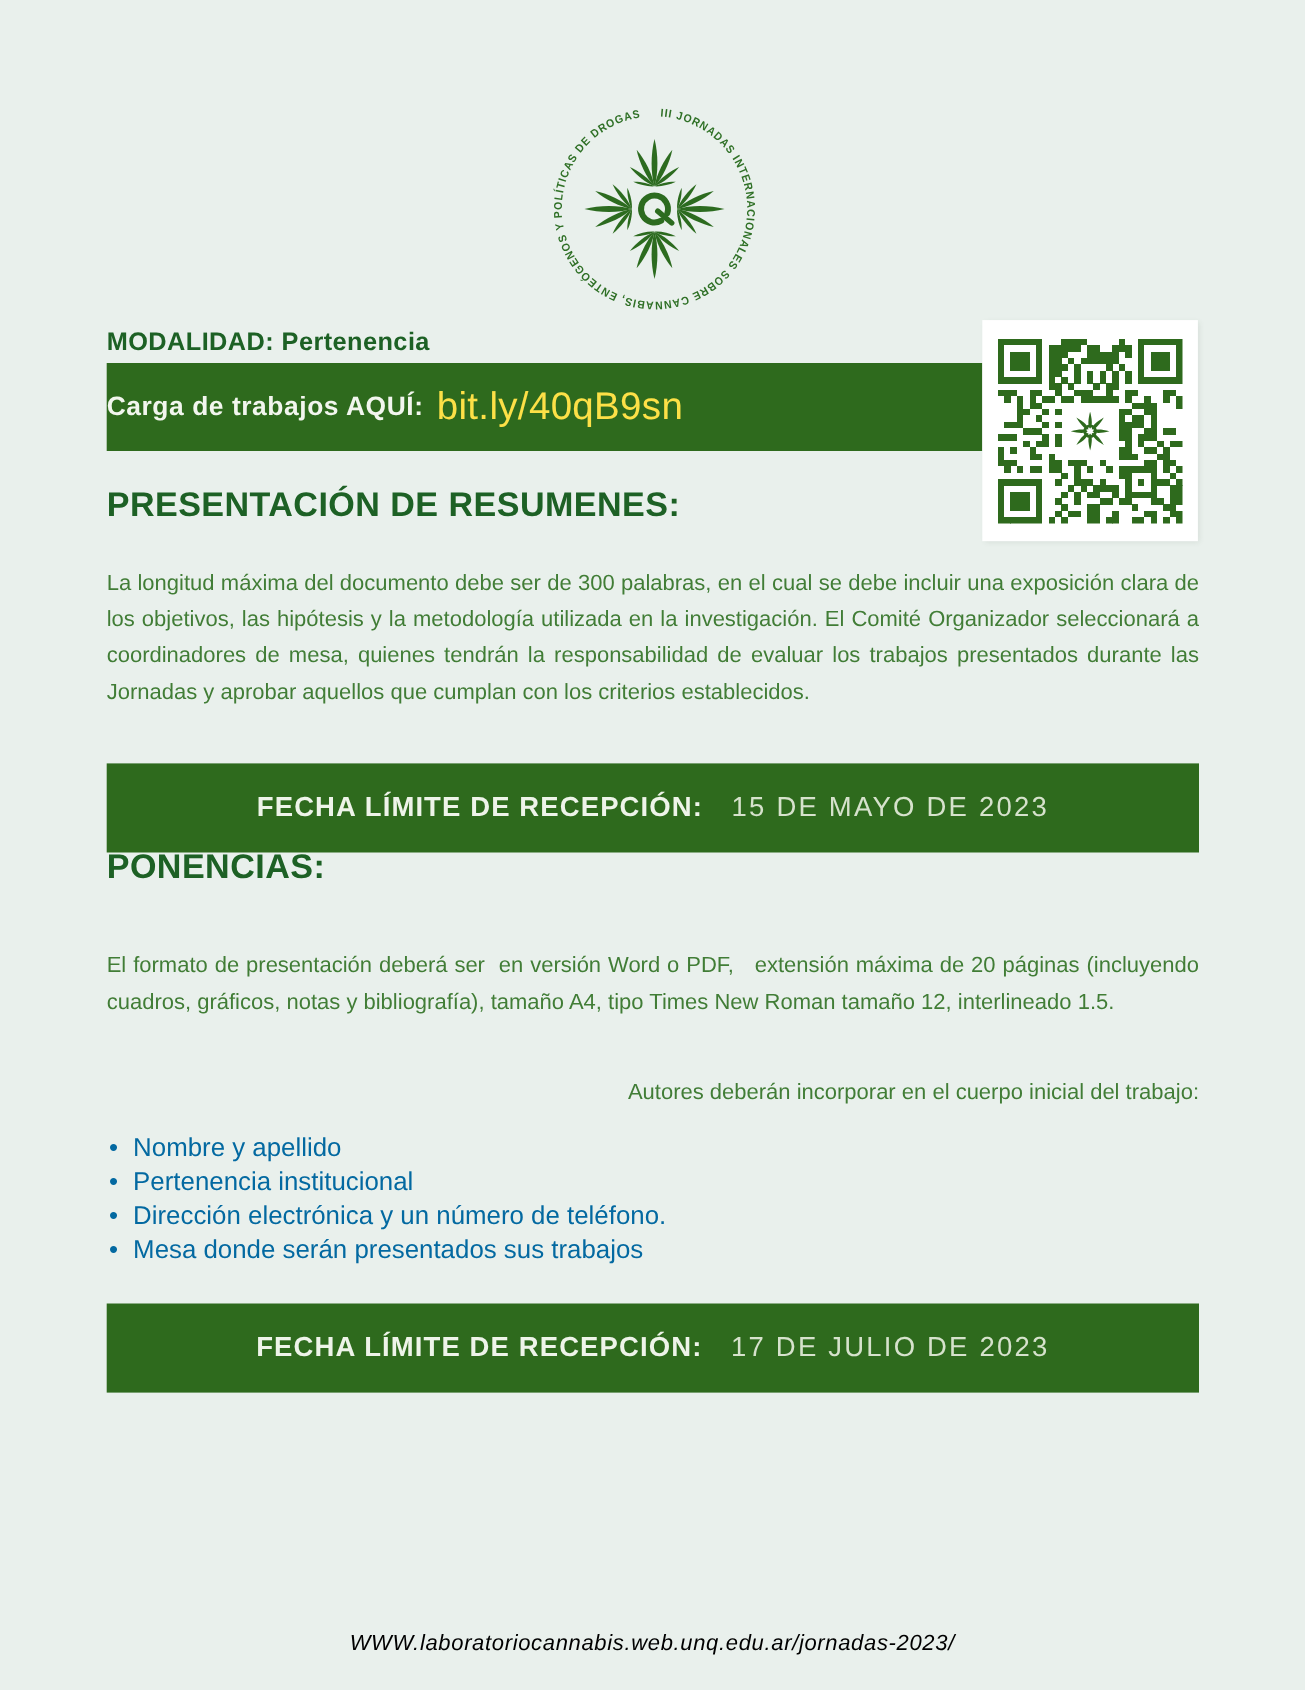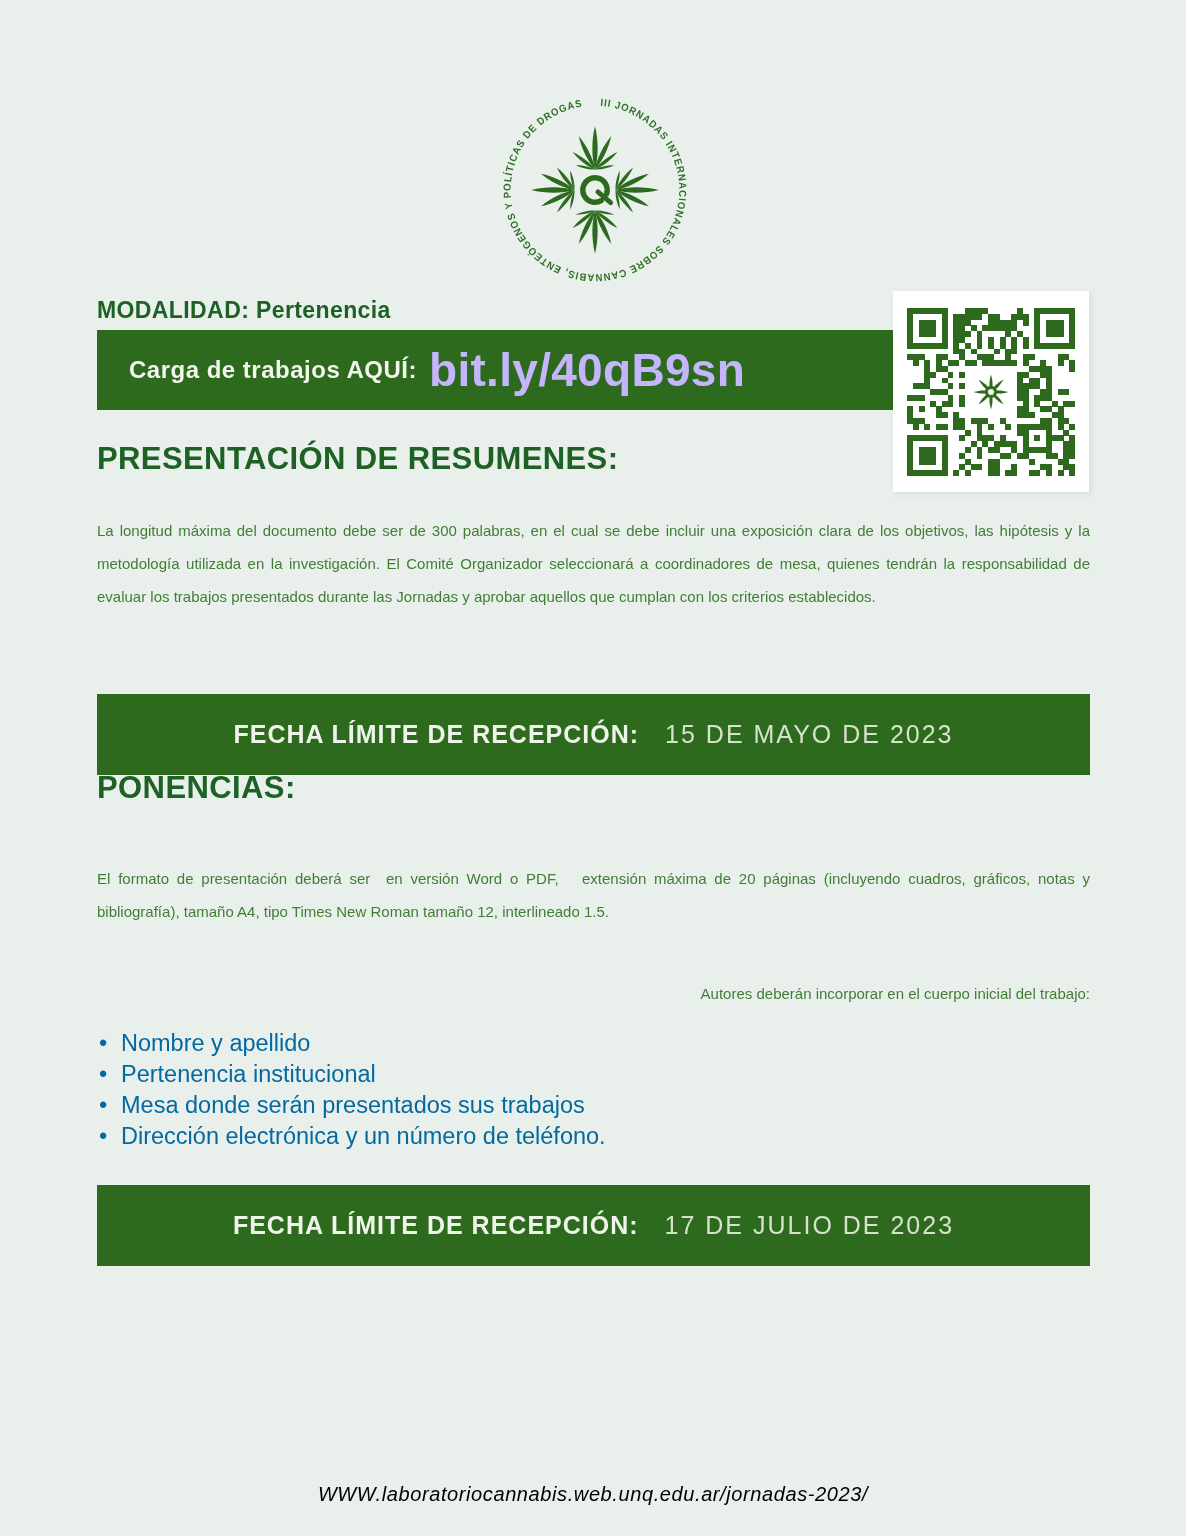--- a/index.html
+++ b/index.html
@@ -16,45 +16,45 @@
 
   
   .modalidad{
     position:absolute;left:97px;top:297px;
     font-size:23px;font-weight:700;color:#1d6125;letter-spacing:.4px;
   }
 
   
   .upload-banner{
     position:absolute;left:97px;top:330px;width:796px;height:80px;
-    background:#2e6a1d;display:flex;align-items:center;gap:12px;padding-left:32px;box-sizing:border-box;
+    background:#2e6a1d;display:flex;align-items:center;gap:12px;box-sizing:border-box;
   }
   .ub-label{color:#f2f6ee;font-weight:700;font-size:24px;letter-spacing:.5px;}
-  .ub-link{color:#c4b5fd;font-weight:700;font-size:46px;letter-spacing:.3px;cursor:pointer;}
+  .ub-link{color:#fde047;font-weight:400;font-size:35px;letter-spacing:.3px;cursor:pointer;}
 
   
   .qr-card{
     position:absolute;left:893px;top:291px;width:196px;height:201px;background:#ffffff;
     display:flex;align-items:center;justify-content:center;box-shadow:2px 2px 5px rgba(60,80,60,.10);
   }
   .qr-card svg.qrsvg{width:168px;height:168px;}
   .qr-flower{position:absolute;left:50%;top:50%;width:44px;height:44px;transform:translate(-50%,-50%);}
 
   
   .sec-h{
     position:absolute;left:97px;margin:0;
     font-size:31px;font-weight:700;color:#1d6125;letter-spacing:.4px;
   }
   .h-res{top:441px;}
   .h-pon{top:770px;}
 
   
   .body{
     position:absolute;left:97px;width:993px;margin:0;
-    font-size:15px;line-height:33px;color:#417d36;text-align:justify;white-space:pre-wrap;
+    font-size:20px;line-height:33px;color:#417d36;text-align:justify;white-space:pre-wrap;
   }
   .p1{top:514px;}
   .p2{top:862px;}
   .autores{top:977px;text-align:right;}
 
   .bullets{
     position:absolute;left:97px;top:1028px;width:993px;margin:0;padding:0;list-style:none;
     font-size:23.5px;line-height:31px;color:#0369a1;
   }
   .bullets li{position:relative;padding-left:24px;}
@@ -518,22 +518,22 @@
     <span class="dl-date">15 DE MAYO DE 2023</span>
   </div>
 
   <h2 class="sec-h h-pon">PONENCIAS:</h2>
   <p class="body p2">El formato de presentación deberá ser  en versión Word o PDF,   extensión máxima de 20 páginas (incluyendo cuadros, gráficos, notas y bibliografía), tamaño A4, tipo Times New Roman tamaño 12, interlineado 1.5.</p>
   <p class="body autores">Autores deberán incorporar en el cuerpo inicial del trabajo:</p>
 
   <ul class="bullets">
     <li>Nombre y apellido</li>
     <li>Pertenencia institucional</li>
+    <li>Dirección electrónica y un número de teléfono.</li>
     <li>Mesa donde serán presentados sus trabajos</li>
-    <li>Dirección electrónica y un número de teléfono.</li>
   </ul>
 
   <div class="deadline d2">
     <span class="dl-label">FECHA LÍMITE DE RECEPCIÓN:</span>
     <span class="dl-date">17 DE JULIO DE 2023</span>
   </div>
 
   <div class="footer">WWW.laboratoriocannabis.web.unq.edu.ar/jornadas-2023/</div>
 
 </div>

